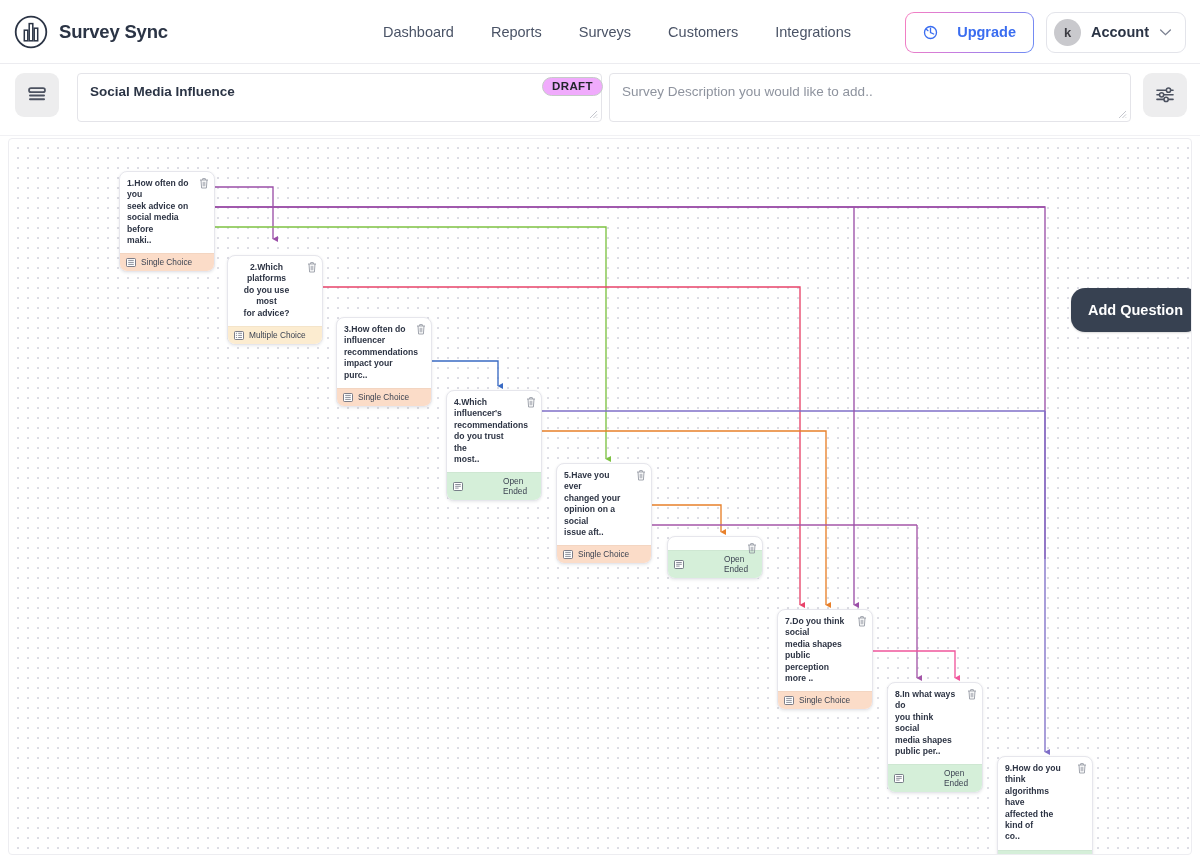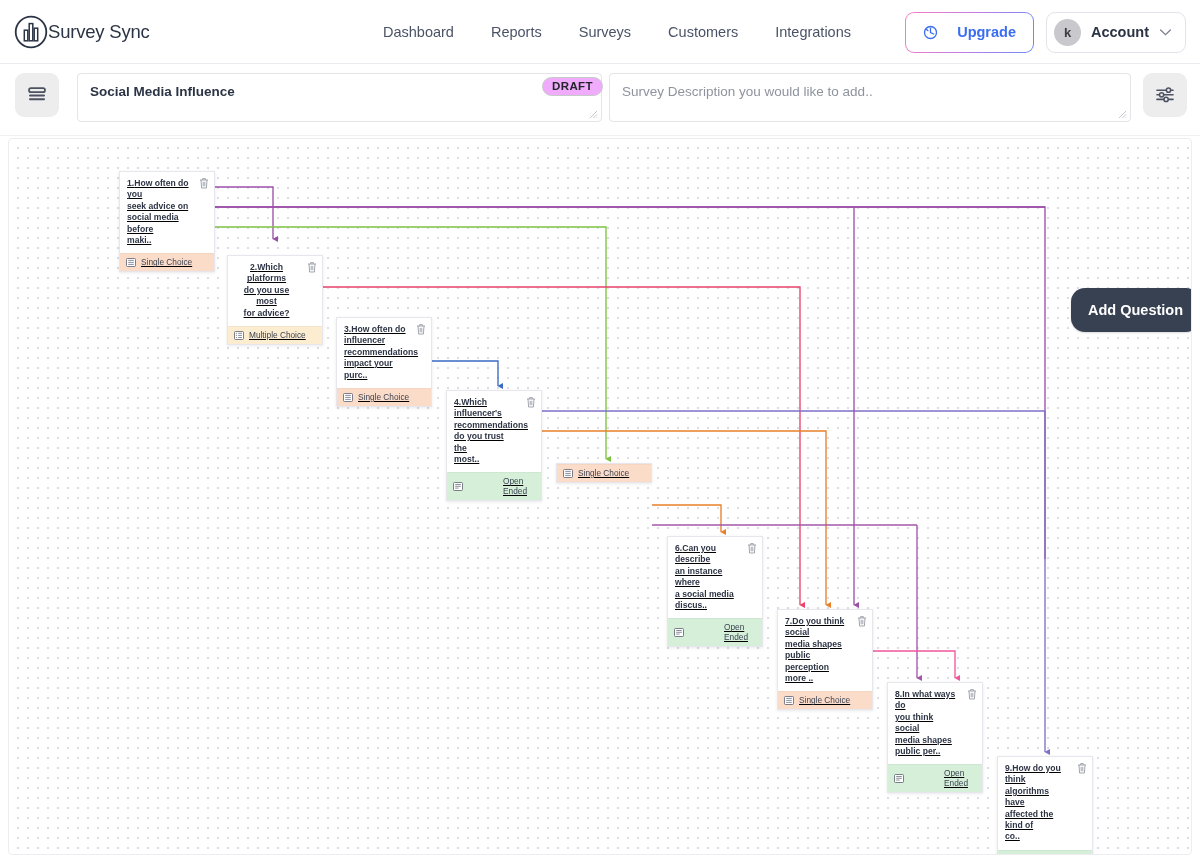--- a/index.html
+++ b/index.html
@@ -14,22 +14,22 @@
   
   #topnav {
     position: absolute; left: 0; top: 0; width: 1200px; height: 64px;
     background: #ffffff;
     border-bottom: 1px solid #ececf0;
     display: flex; align-items: center;
   }
   #brand { display: flex; align-items: center; margin-left: 14px; }
   #brand-logo { width: 34px; height: 34px; flex: 0 0 34px; }
   #brand-name {
-    font-size: 18.5px; font-weight: normal; color: #2b3445;
-    letter-spacing: -0.2px;
+    font-size: 18.5px; font-weight: bold; color: #2b3445;
+    margin-left: 11px; letter-spacing: -0.2px;
   }
   #mainmenu {
     position: absolute; left: 383px; top: 0; height: 64px;
     display: flex; align-items: center; gap: 37px;
   }
   .menu-item {
     font-size: 14.5px; color: #4a5366; cursor: pointer;
     white-space: nowrap;
   }
   #nav-right {
@@ -135,25 +135,24 @@
     cursor: pointer;
     box-shadow: 0 1px 2px rgba(0,0,0,0.15);
     z-index: 40;
   }
 
   
   .qnode {
     position: absolute;
     background: #fff;
     border: 1px solid #e6e6ec;
-    border-radius: 0;
+    border-radius: 8px;
     box-shadow: 0 1px 3px rgba(30,35,60,0.10);
     z-index: 20;
     overflow: hidden;
-    text-decoration: underline;
   }
   .qbody {
     position: relative;
     padding: 6px 8px 7px 7px;
   }
   .qtext {
     font-size: 8.6px; line-height: 11.4px;
     font-weight: bold; color: #2d3444;
     padding-right: 16px;
     white-space: pre-line;
@@ -383,35 +382,40 @@
     <div class="qfoot open">
       <svg class="tico" viewBox="0 0 10 9">
         <rect x="0.5" y="0.5" width="9" height="8" rx="1" fill="#fff" stroke="#5a6070" stroke-width="0.8"></rect>
         <path d="M2.2 2.5 H7.8 M2.2 4.3 H7.8 M2.2 6.1 H5.6" stroke="#5a6070" stroke-width="0.7"></path>
       </svg>
       <span>Open Ended</span>
     </div>
   </div>
 
   <div class="qnode" style="left: 547px; top: 324px; width: 96px;">
+    <div class="qbody">
+      <div class="qtext"><span>5.</span><span>Have you ever
+changed your
+opinion on a social
+issue aft..</span></div>
+      <svg class="qtrash" viewBox="0 0 10 12">
+        <path d="M1 3 H9 M3.7 3 V1.6 H6.3 V3 M2 3 L2.6 11 H7.4 L8 3 M4.2 4.8 V9.3 M5.8 4.8 V9.3" stroke="#8a8f9b" stroke-width="0.8" fill="none"></path>
+      </svg>
+    </div>
     <div class="qfoot single">
       <svg class="tico" viewBox="0 0 10 9">
         <rect x="0.5" y="0.5" width="9" height="8" rx="1" fill="#fff" stroke="#5a6070" stroke-width="0.8"></rect>
         <path d="M2.2 2.4 H7.8 M2.2 4.4 H7.8 M2.2 6.4 H7.8" stroke="#5a6070" stroke-width="0.7"></path>
       </svg>
       <span>Single Choice</span>
     </div>
   </div>
 
   <div class="qnode" style="left: 658px; top: 397px; width: 96px;">
     <div class="qbody">
-      <div class="qtext"><span>6.</span><span>Can you describe
-an instance where
-a social media
-discus..</span></div>
       <svg class="qtrash" viewBox="0 0 10 12">
         <path d="M1 3 H9 M3.7 3 V1.6 H6.3 V3 M2 3 L2.6 11 H7.4 L8 3 M4.2 4.8 V9.3 M5.8 4.8 V9.3" stroke="#8a8f9b" stroke-width="0.8" fill="none"></path>
       </svg>
     </div>
     <div class="qfoot open">
       <svg class="tico" viewBox="0 0 10 9">
         <rect x="0.5" y="0.5" width="9" height="8" rx="1" fill="#fff" stroke="#5a6070" stroke-width="0.8"></rect>
         <path d="M2.2 2.5 H7.8 M2.2 4.3 H7.8 M2.2 6.1 H5.6" stroke="#5a6070" stroke-width="0.7"></path>
       </svg>
       <span>Open Ended</span>

